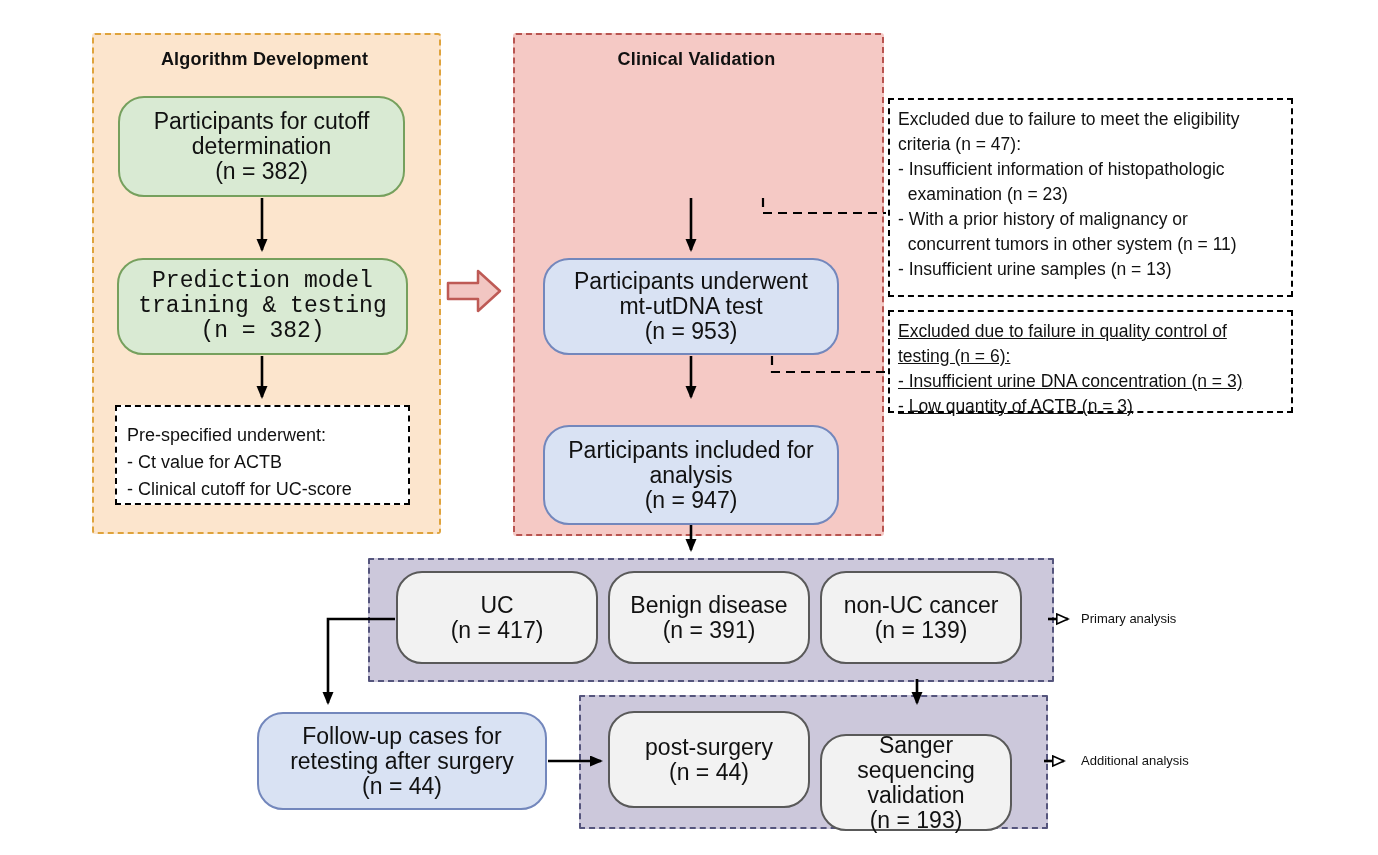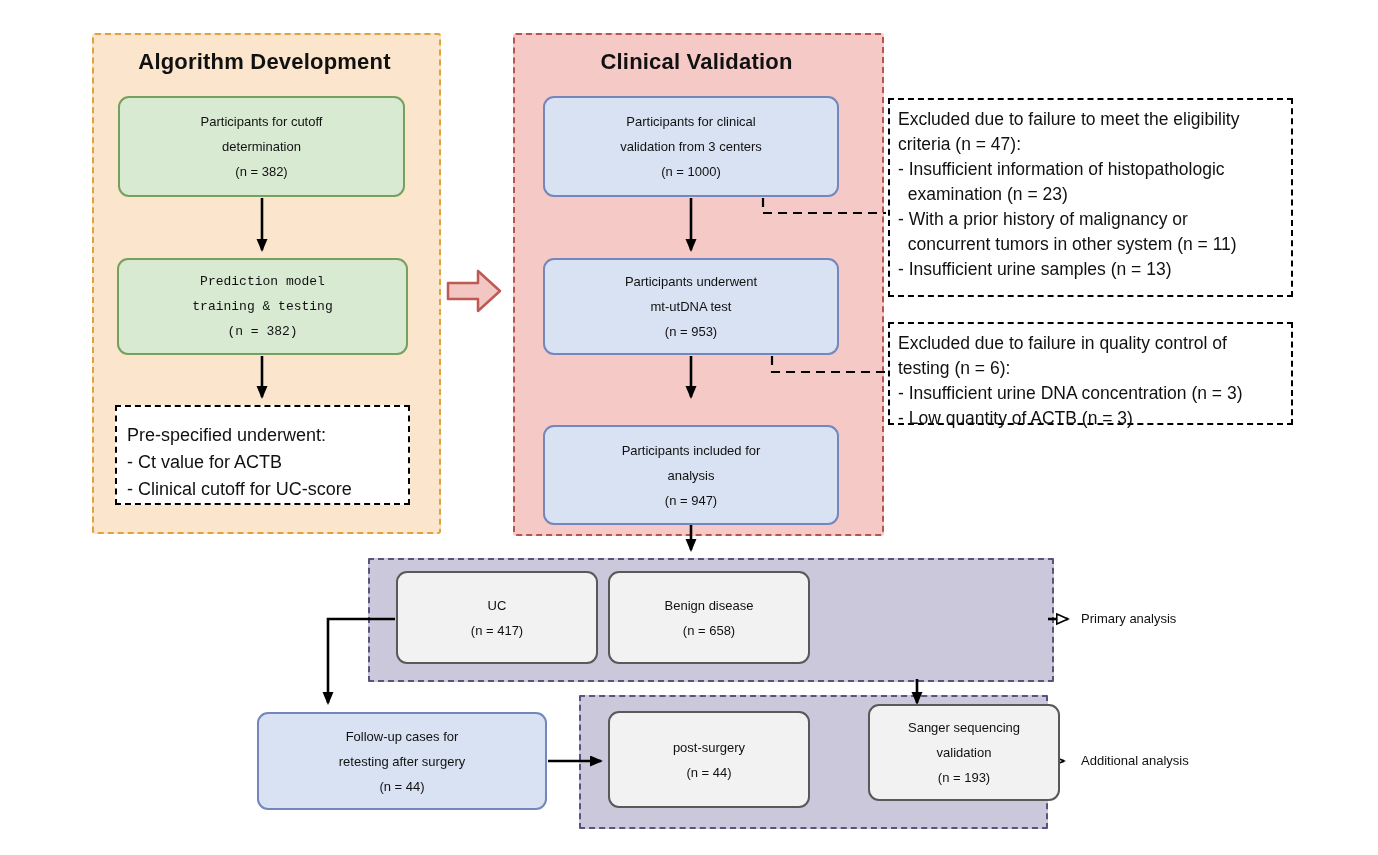--- a/index.html
+++ b/index.html
@@ -16,27 +16,27 @@
   .canvas{
     position:relative; width:1378px; height:855px; background:#ffffff;
     font-family:"Liberation Sans","DejaVu Sans",sans-serif; color:#111;
     overflow:hidden;
   }
   .panel{position:absolute; border:2px dashed; border-radius:3px; z-index:1;}
   .panel.orange{background:var(--orange-panel-fill); border-color:var(--orange-panel-border);}
   .panel.pink{background:var(--pink-panel-fill); border-color:var(--pink-panel-border);}
   .panel.purple{background:var(--purple-panel-fill); border-color:var(--purple-panel-border); border-radius:1px;}
   .panel-title{
-    position:absolute; text-align:center; font-weight:700; font-size:22px;
+    position:absolute; text-align:center; font-weight:700; font-size:18px;
     letter-spacing:.2px; z-index:3; white-space:nowrap;
   }
   .fbox{
     position:absolute; z-index:3; display:flex; align-items:center; justify-content:center;
-    text-align:center; font-size:13px; line-height:25px; white-space:pre-wrap;
-    border:2px solid; border-radius:11px; box-sizing:border-box;
+    text-align:center; font-size:23px; line-height:25px; white-space:pre-wrap;
+    border:2px solid; border-radius:26px; box-sizing:border-box;
   }
   .fbox.green{background:var(--green-box-fill); border-color:var(--green-box-border);}
   .fbox.blue{background:var(--blue-box-fill); border-color:var(--blue-box-border);}
   .fbox.gray{background:var(--gray-box-fill); border-color:var(--gray-box-border); border-width:2.5px;}
   .fbox.dashed{
     background:#ffffff; border:2px dashed var(--line-color); border-radius:0;
     text-align:left; justify-content:flex-start; align-items:flex-start;
   }
   .fbox.thresholds{padding:15px 10px; font-size:18px; line-height:27px;}
   .fbox.exclusion{padding:7px 8px; font-size:17.5px; line-height:25px;}
@@ -93,52 +93,51 @@
   <div class="fbox green" style="left:118px; top:96px; width:287px; height:101px;">Participants for cutoff
 determination
 (n = 382)</div>
   <div class="fbox green" style="left:117px; top:258px; width:291px; height:97px;font-family:Liberation Mono, monospace;">Prediction model
 training &amp; testing
 (n = 382)</div>
   <div class="fbox dashed thresholds" style="left:115px; top:405px; width:295px; height:100px;">Pre-specified underwent:
 - Ct value for ACTB
 - Clinical cutoff for UC-score</div>
 
-  <div class="fbox blue" style="left:543px; top:96px; width:296px; height:101px;">Participants for clinical
-validation from 3 centers
-(n = 1000)</div>
   <div class="fbox blue" style="left:543px; top:258px; width:296px; height:97px;">Participants underwent
 mt-utDNA test
 (n = 953)</div>
   <div class="fbox blue" style="left:543px; top:405px; width:296px; height:100px;margin-top:20px;">Participants included for
 analysis
 (n = 947)</div>
 
   <div class="fbox dashed exclusion" style="left:888px; top:98px; width:405px; height:199px;">Excluded due to failure to meet the eligibility
 criteria (n = 47):
 - Insufficient information of histopathologic
   examination (n = 23)
 - With a prior history of malignancy or
   concurrent tumors in other system (n = 11)
 - Insufficient urine samples (n = 13)</div>
-  <div class="fbox dashed exclusion" style="left:888px; top:322px; width:405px; height:103px;">Excluded due to failure in quality control of
+  <div class="fbox dashed exclusion" style="left:888px; top:310px; width:405px; height:103px;text-decoration:underline;">Excluded due to failure in quality control of
 testing (n = 6):
 - Insufficient urine DNA concentration (n = 3)
 - Low quantity of ACTB (n = 3)</div>
 
   <div class="fbox gray" style="left:396px; top:571px; width:202px; height:93px;">UC
 (n = 417)</div>
   <div class="fbox gray" style="left:608px; top:571px; width:202px; height:93px;">Benign disease
-(n = 658)</div>
+(n = 391)</div>
+  <div class="fbox gray" style="left:820px; top:571px; width:202px; height:93px;">non-UC cancer
+(n = 139)</div>
 
   <div class="fbox blue" style="left:257px; top:712px; width:290px; height:98px;">Follow-up cases for
 retesting after surgery
 (n = 44)</div>
   <div class="fbox gray" style="left:608px; top:711px; width:202px; height:97px;">post-surgery
 (n = 44)</div>
-  <div class="fbox gray" style="left:820px; top:704px; width:192px; height:97px;margin-left:48px;">Sanger sequencing
+  <div class="fbox gray" style="left:820px; top:734px; width:192px; height:97px;">Sanger sequencing
 validation
 (n = 193)</div>
 
   <div class="side-label" style="left:1081px; top:606px;">Primary analysis</div>
   <div class="side-label" style="left:1081px; top:748px;">Additional analysis</div>
 
 </div>
 
 </body></html>

